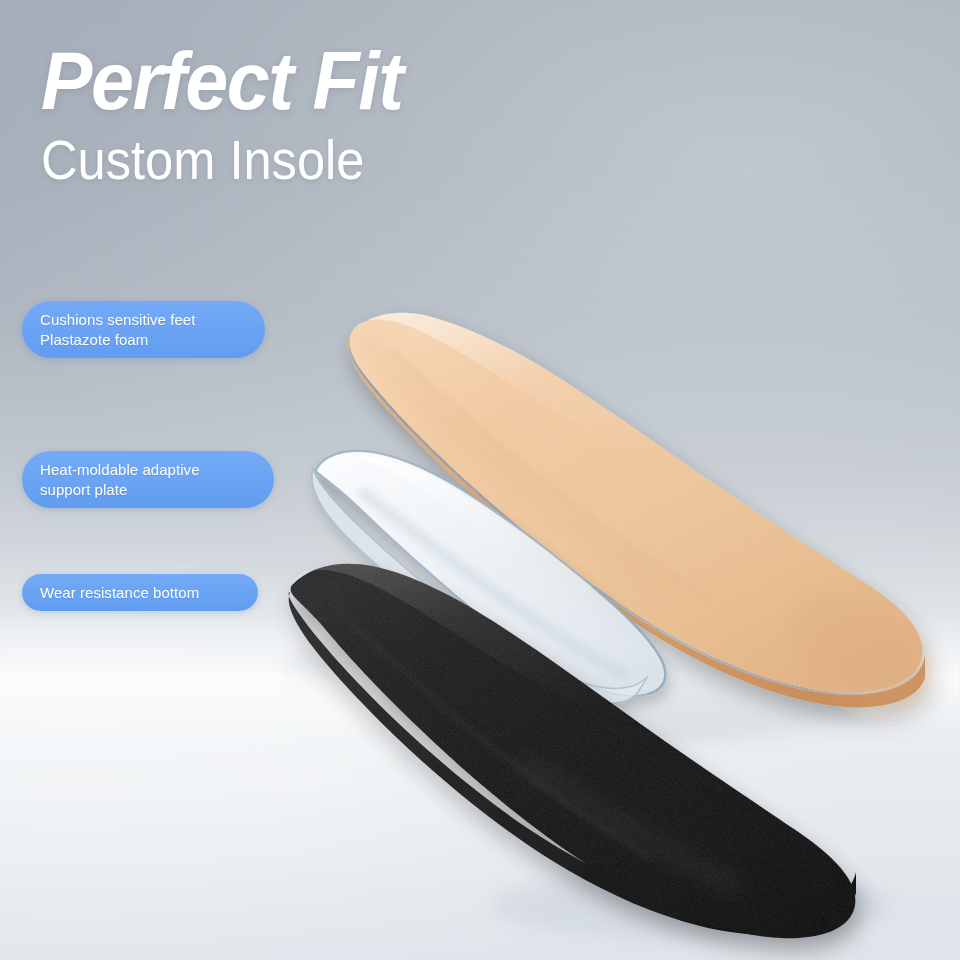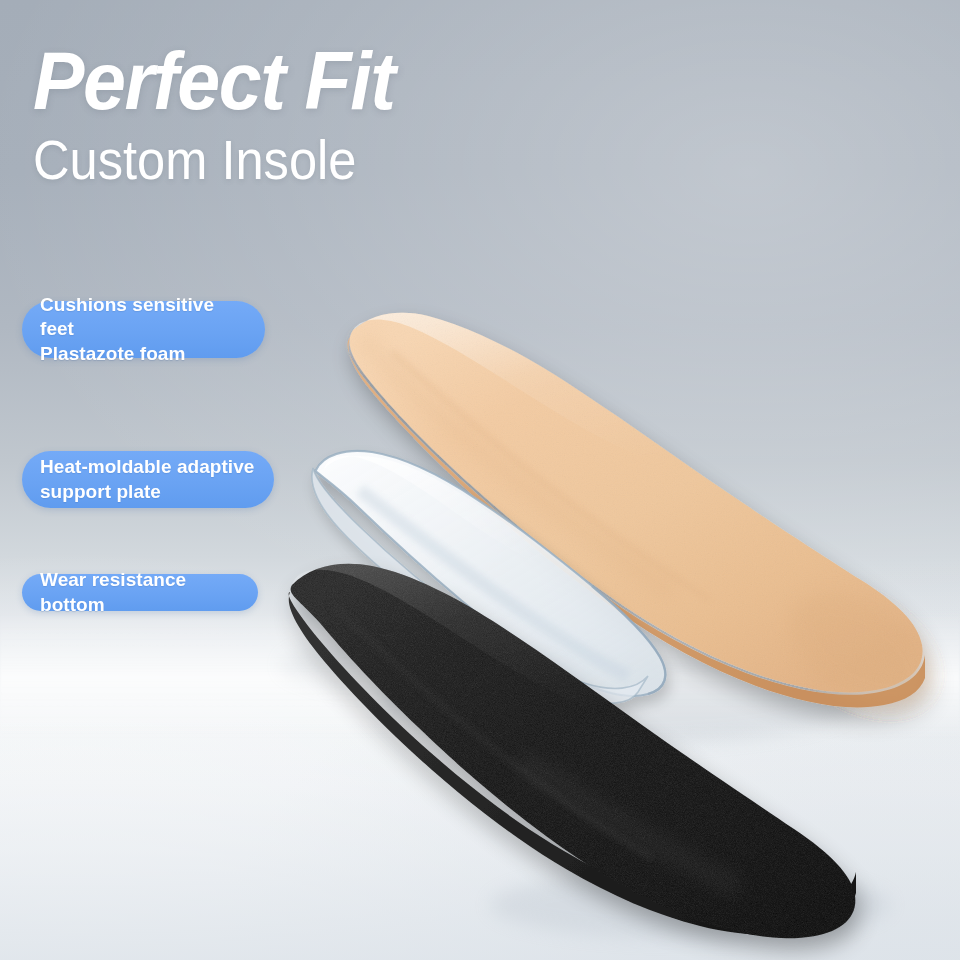--- a/index.html
+++ b/index.html
@@ -62,21 +62,21 @@
     height: 240px;
     background: linear-gradient(180deg,
       rgba(234,238,242,0) 0%,
       rgba(228,233,238,0.55) 55%,
       rgba(222,228,234,0.85) 100%);
   }
 
   
   .headings {
     position: absolute;
-    left: 33px;
+    left: 41px;
     top: 42px;
     width: 700px;
   }
   .title {
     margin: 0;
     font-size: 82px;
     line-height: 0.96;
     font-weight: 700;
     font-style: italic;
     color: #ffffff;
@@ -101,22 +101,22 @@
 
   
   .badge {
     position: absolute;
     display: flex;
     align-items: center;
     box-sizing: border-box;
     background: linear-gradient(180deg, #74aaf7 0%, #6aa3f3 55%, #609cef 100%);
     border-radius: 999px;
     color: #ffffff;
-    font-weight: 700;
-    font-size: 19px;
+    font-weight: 400;
+    font-size: 15px;
     line-height: 1.28;
     letter-spacing: 0.05px;
     padding: 8px 17px 8px 18px;
     box-shadow: 0 2px 7px rgba(70,110,170,0.22);
     white-space: pre-line;
     text-shadow: 0 1px 1px rgba(50,90,150,0.18);
   }
   #badge-1 { left: 22px;  top: 301px; width: 243px; height: 57px; }
   #badge-2 { left: 22px;  top: 451px; width: 252px; height: 57px; }
   #badge-3 { left: 22px;  top: 574px; width: 236px; height: 37px; }

